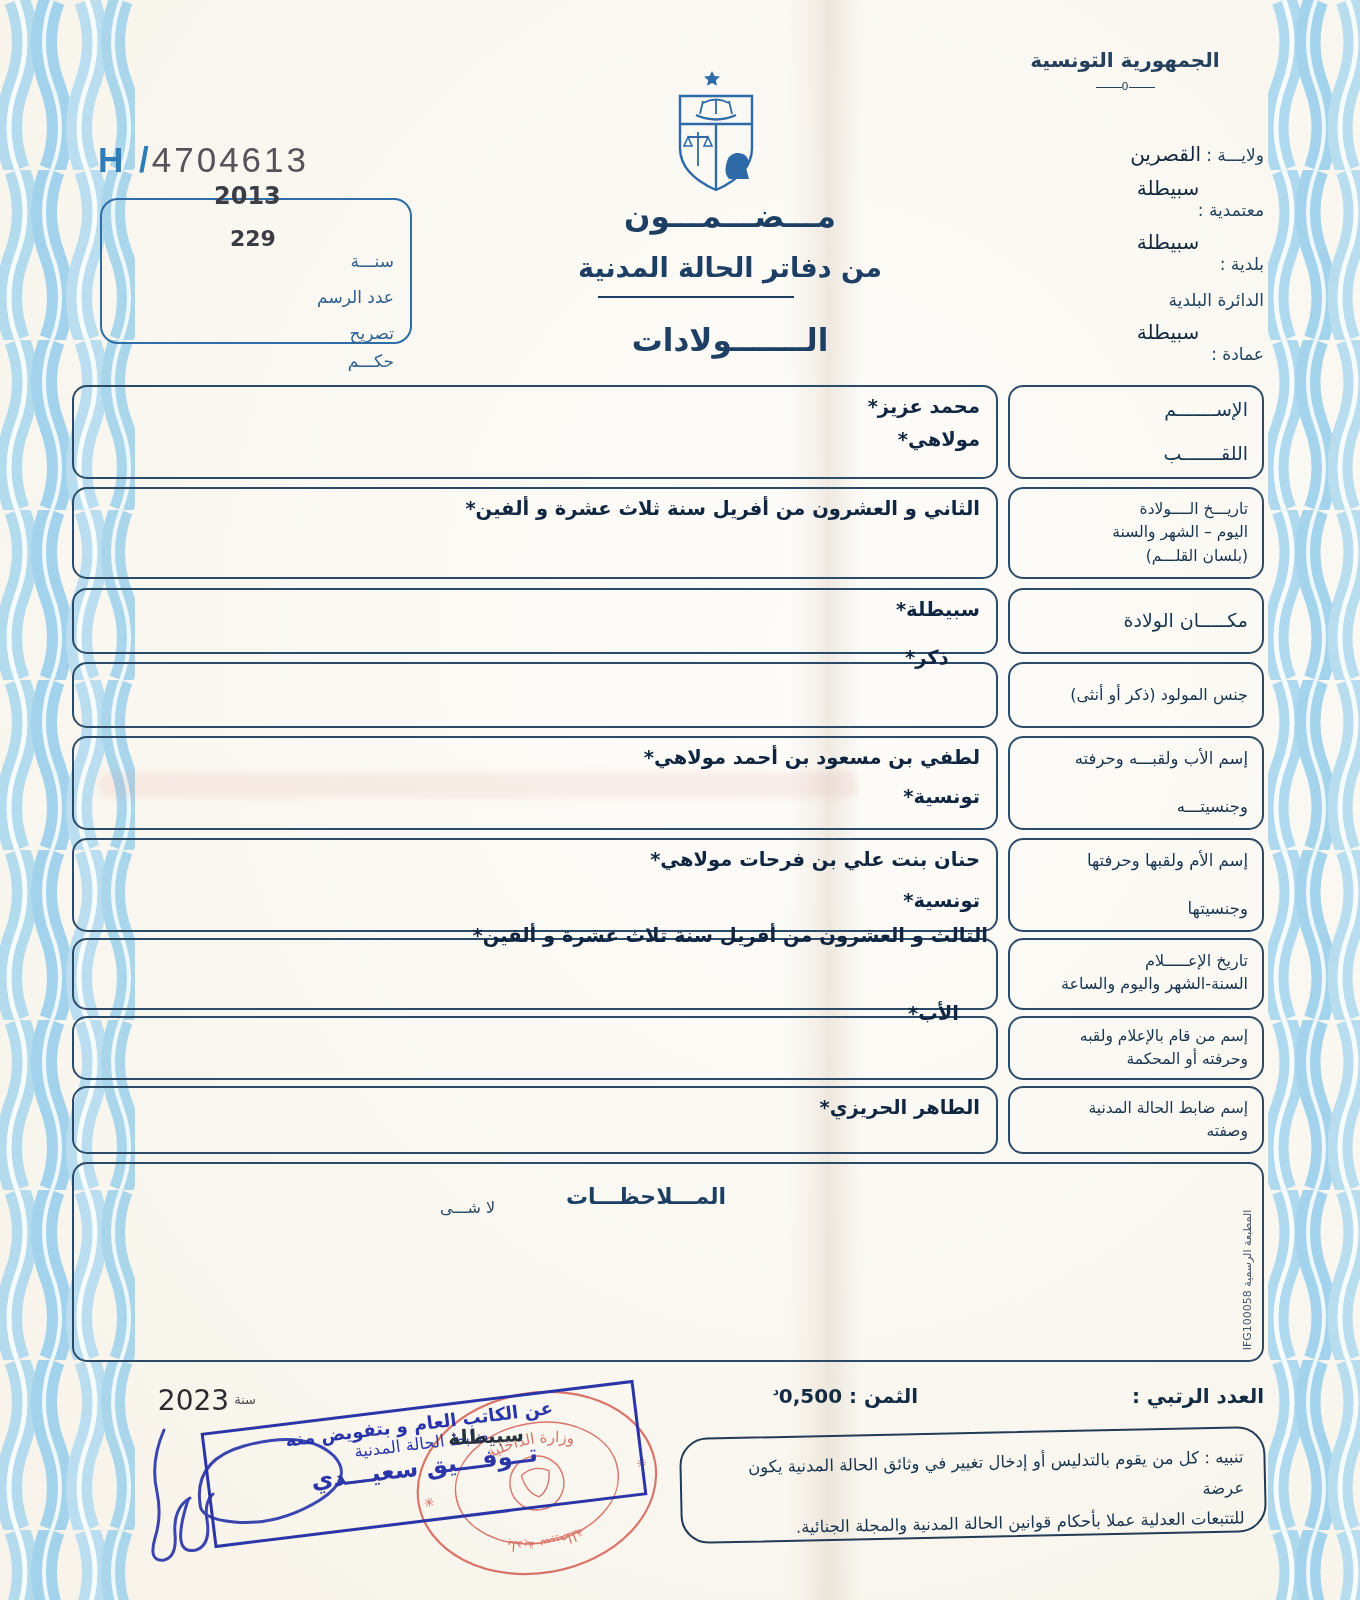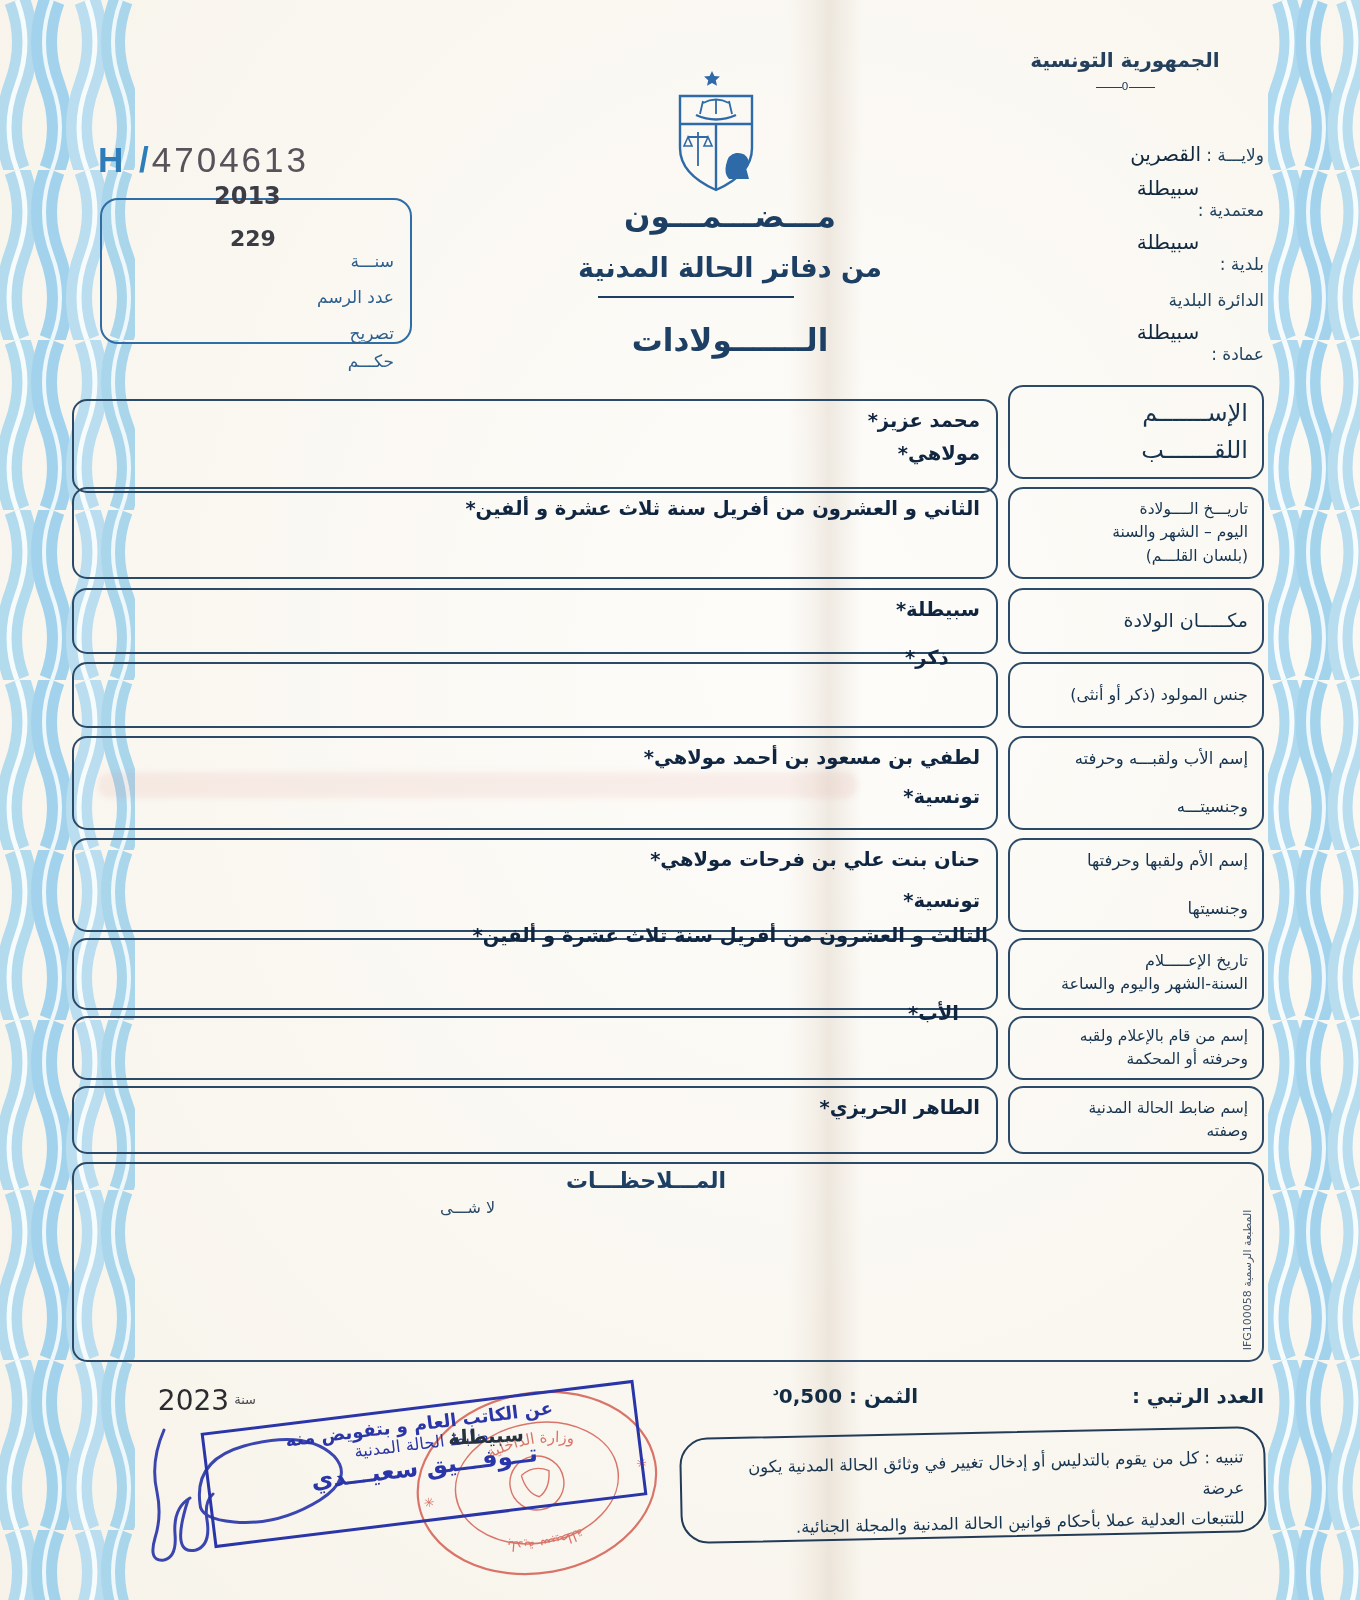--- a/index.html
+++ b/index.html
@@ -52,24 +52,24 @@
   .bx{position:absolute;border:2px solid #2b4a68;border-radius:15px;z-index:5;box-sizing:border-box;}
   .vb{left:72px;width:926px;}
   .lb{left:1008px;width:256px;}
   .lb-in{height:100%;display:flex;flex-direction:column;box-sizing:border-box;
     padding:9px 14px;direction:rtl;text-align:right;color:#17344f;font-size:16.5px;line-height:1.45;}
   .lb-sb{justify-content:space-between;}
   .lb-c{justify-content:center;}
   .vb-in{height:100%;display:flex;flex-direction:column;box-sizing:border-box;
     padding:8px 16px;direction:rtl;text-align:right;color:#0f2540;font-weight:bold;font-size:19.5px;}
   .straddle{position:absolute;direction:rtl;color:#0f2540;font-weight:bold;font-size:19.5px;z-index:6;}
-  .big-lbl{font-size:24px;}
+  .big-lbl{font-size:19px;}
   
   .nb{left:72px;width:1192px;}
-  .notes-title{position:absolute;left:492px;top:4px;font-size:22px;font-weight:bold;color:#1d3f63;letter-spacing:1px;}
+  .notes-title{position:absolute;left:492px;top:20px;font-size:22px;font-weight:bold;color:#1d3f63;letter-spacing:1px;}
   .notes-val{position:absolute;left:366px;top:34px;font-size:16px;color:#2a4a66;}
   
   .ordinal{left:1030px;top:1384px;width:234px;font-size:20px;font-weight:bold;color:#132c44;z-index:5;}
   .price{left:718px;top:1384px;width:200px;font-size:20px;font-weight:bold;color:#132c44;z-index:5;}
   .price sup{font-size:12px;}
   .year23{left:126px;top:1384px;width:130px;z-index:5;color:#2c2c30;}
   .year23 .small{font-size:13px;color:#4a4a50;position:relative;top:-6px;}
   .year23 .big{font-size:28px;letter-spacing:1px;margin-top:10px;}
   .warning{left:680px;top:1432px;width:586px;height:106px;border:2px solid #223c58;border-radius:28px;
     transform:rotate(-1.2deg);z-index:5;box-sizing:border-box;padding:14px 20px 0;
@@ -177,21 +177,21 @@
       <path d="M22 75 l-4 9 h8 z M42 75 l-4 9 h8 z" stroke-width="1.6"></path>
       <path d="M60 103 q2 -11 10 -12 q9 -1 12 6 q3 6 -2 9 l3 11 h-20 q-5 -5 -3 -14" fill="#2f6aa8" stroke="none"></path>
     </g>
   </svg>
 
   <div class="abs t1 rtl">مـــضـــمـــون</div>
   <div class="abs t2 rtl">من دفاتر الحالة المدنية</div>
   <div class="abs t2u"></div>
   <div class="abs t3 rtl">الـــــــولادات</div>
 
-  <div class="bx vb" style="top:399px;height:94px;padding-left:12px;">
+  <div class="bx vb" style="top:385px;height:94px;padding-left:12px;">
     <div class="vb-in" style="gap:10px;">
       <span>محمد عزيز*</span>
       <span>مولاهي*</span>
     </div>
   </div>
   <div class="bx lb" style="top:385px;height:94px;">
     <div class="lb-in lb-sb big-lbl">
       <span>الإســـــــم</span>
       <span>اللقـــــــب</span>
     </div>

